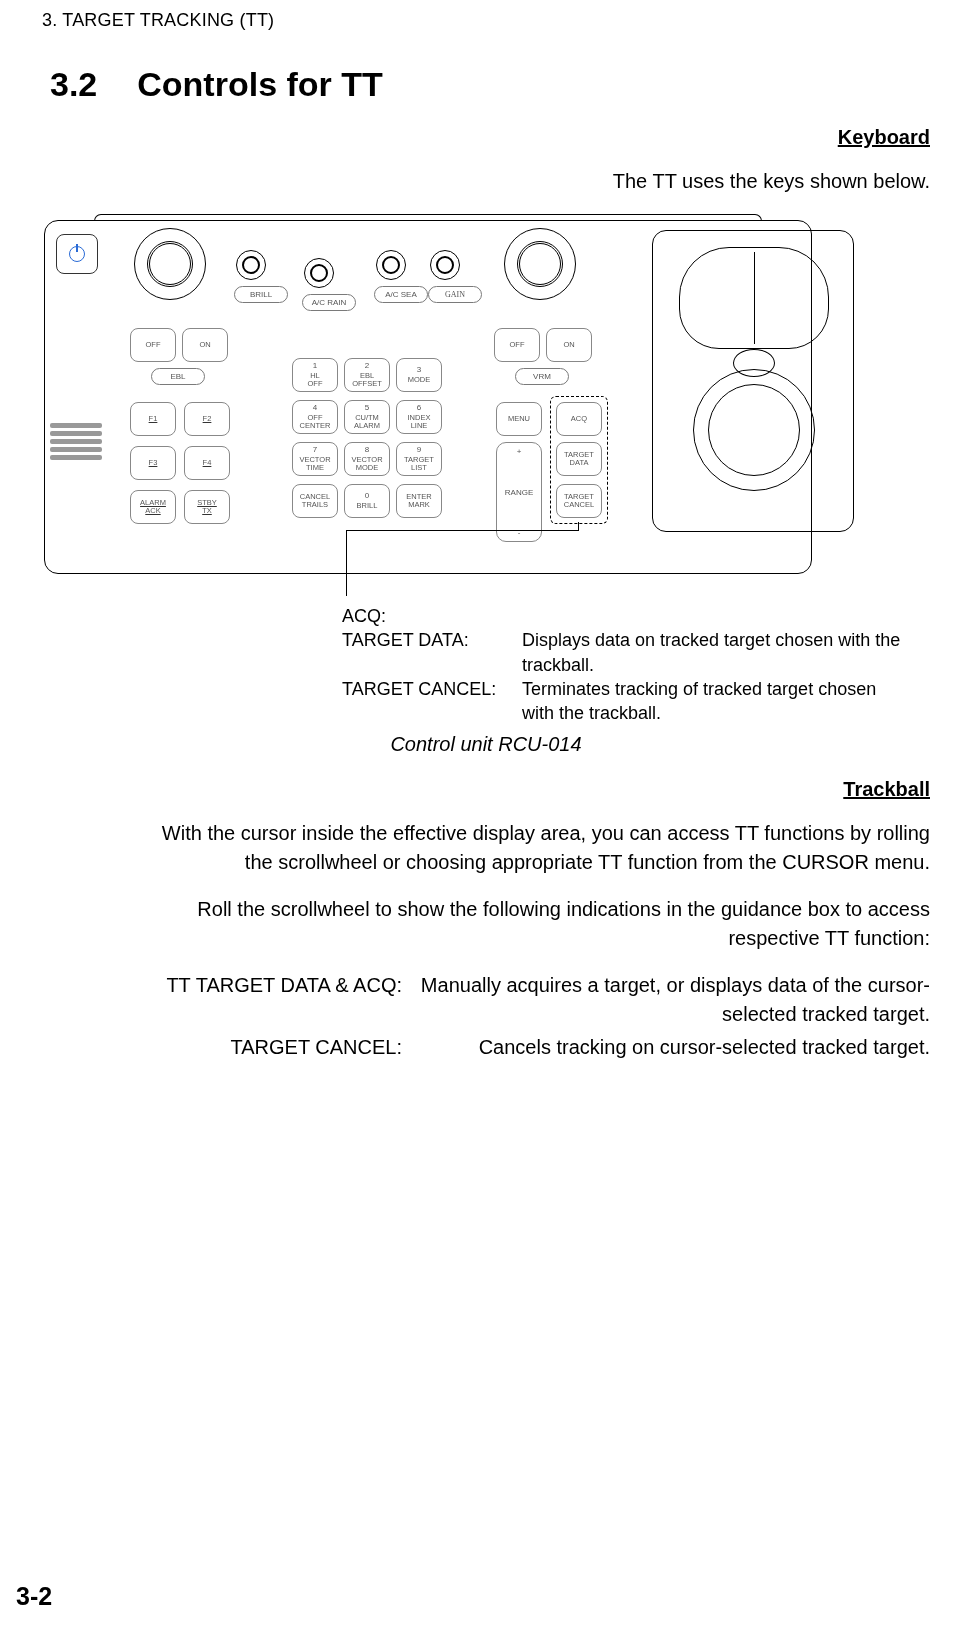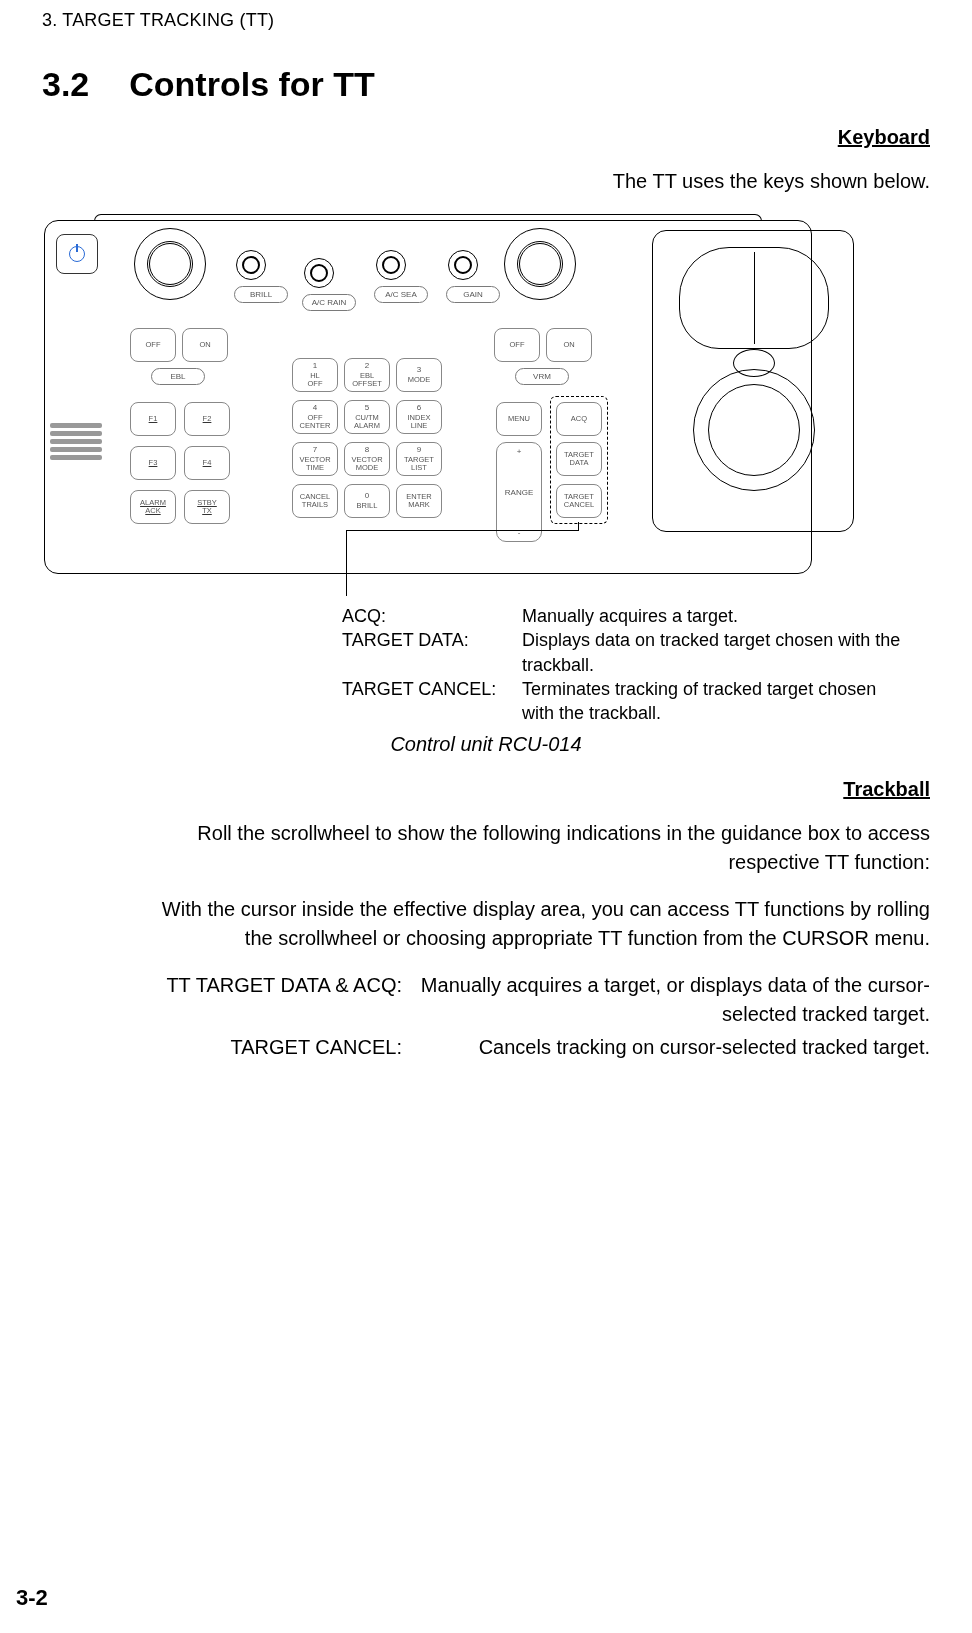--- a/index.html
+++ b/index.html
@@ -16,27 +16,27 @@
     position:relative;
     box-sizing:border-box;
     padding:10px 42px 40px 42px;
   }
   .running-head{
     font-size:18px;
     letter-spacing:.2px;
     margin:0 0 34px 0;
   }
   .sect-row{display:flex;gap:40px;align-items:baseline;margin-bottom:22px;}
-  .sect-num{font-size:34px;font-weight:700;}
+  .sect-num{font-size:34px;font-weight:700;margin-left:8px;}
   .sect-title{font-size:34px;font-weight:700;}
   .indent{margin-left:80px;text-align:right;}
   .sub-h{font-size:20px;font-weight:700;text-decoration:underline;margin:0 0 18px 0;}
   .body-txt{font-size:20px;line-height:1.45;margin:0 0 18px 16px;}
   .fig-caption{font-size:20px;font-style:italic;text-align:center;margin:8px 0 22px 0;}
-  .pgnum{position:absolute;left:16px;bottom:22px;font-size:22px;font-weight:700;}
+  .pgnum{position:absolute;left:16px;bottom:22px;font-size:25px;font-weight:700;}
 
   
   .panel-wrap{
     position:relative;
     width:768px;height:360px;
     margin:10px 0 0 2px;
   }
   .panel-border{
     position:absolute;inset:6px 0 0 0;
     border:1.5px solid #000;border-radius:14px;
@@ -185,21 +185,21 @@
       <span class="pill">BRILL</span>
     </div>
     <div class="abs knob-sm" style="left:258px;top:16px;">
       <div class="dial-sm"></div>
       <span class="pill">A/C RAIN</span>
     </div>
     <div class="abs knob-sm" style="left:330px;top:8px;">
       <div class="dial-sm"></div>
       <span class="pill">A/C SEA</span>
     </div>
-    <div class="abs knob-sm" style="left:402px;top:8px;">
+    <div class="abs knob-sm" style="left:384px;top:8px;font-family:Liberation Serif, serif;">
       <div class="dial-sm"></div>
       <span class="pill">GAIN</span>
     </div>
 
     <div class="abs knob" style="left:460px;top:8px;">
       <div class="dial"></div>
     </div>
 
     <div class="abs" style="left:86px;top:108px;">
       <div class="grid g2">
@@ -338,38 +338,37 @@
   </div>
 
   <div class="lead" style="left:302px;top:316px;height:66px;"></div>
   <div class="lead-h" style="left:302px;top:316px;width:232px;"></div>
   <div class="lead" style="left:534px;top:308px;height:9px;"></div>
 </div>
 
 <div class="callout" style="margin-top:30px;">
   <div class="row">
     <div class="lab">ACQ:</div>
-    <div class="txt">Manually acquires a target.</div>
   </div>
   <div class="row">
     <div class="lab">TARGET DATA:</div>
     <div class="txt">Displays data on tracked target chosen with the trackball.</div>
   </div>
   <div class="row">
     <div class="lab">TARGET CANCEL:</div>
     <div class="txt">Terminates tracking of tracked target chosen with the trackball.</div>
   </div>
 </div>
 
 <p class="fig-caption">Control unit RCU-014</p>
 
 <div class="indent">
   <p class="sub-h">Trackball</p>
+  <p class="body-txt">With the cursor inside the effective display area, you can access TT functions by rolling the scrollwheel or choosing appropriate TT function from the CURSOR menu.</p>
   <p class="body-txt">Roll the scrollwheel to show the following indications in the guidance box to access respective TT function:</p>
-  <p class="body-txt">With the cursor inside the effective display area, you can access TT functions by rolling the scrollwheel or choosing appropriate TT function from the CURSOR menu.</p>
 
   <div class="defs">
     <div class="drow">
       <div class="dt">TT TARGET DATA &amp; ACQ:</div>
       <div class="dd">Manually acquires a target, or displays data of the cursor-selected tracked target.</div>
     </div>
     <div class="drow">
       <div class="dt">TARGET CANCEL:</div>
       <div class="dd">Cancels tracking on cursor-selected tracked target.</div>
     </div>

